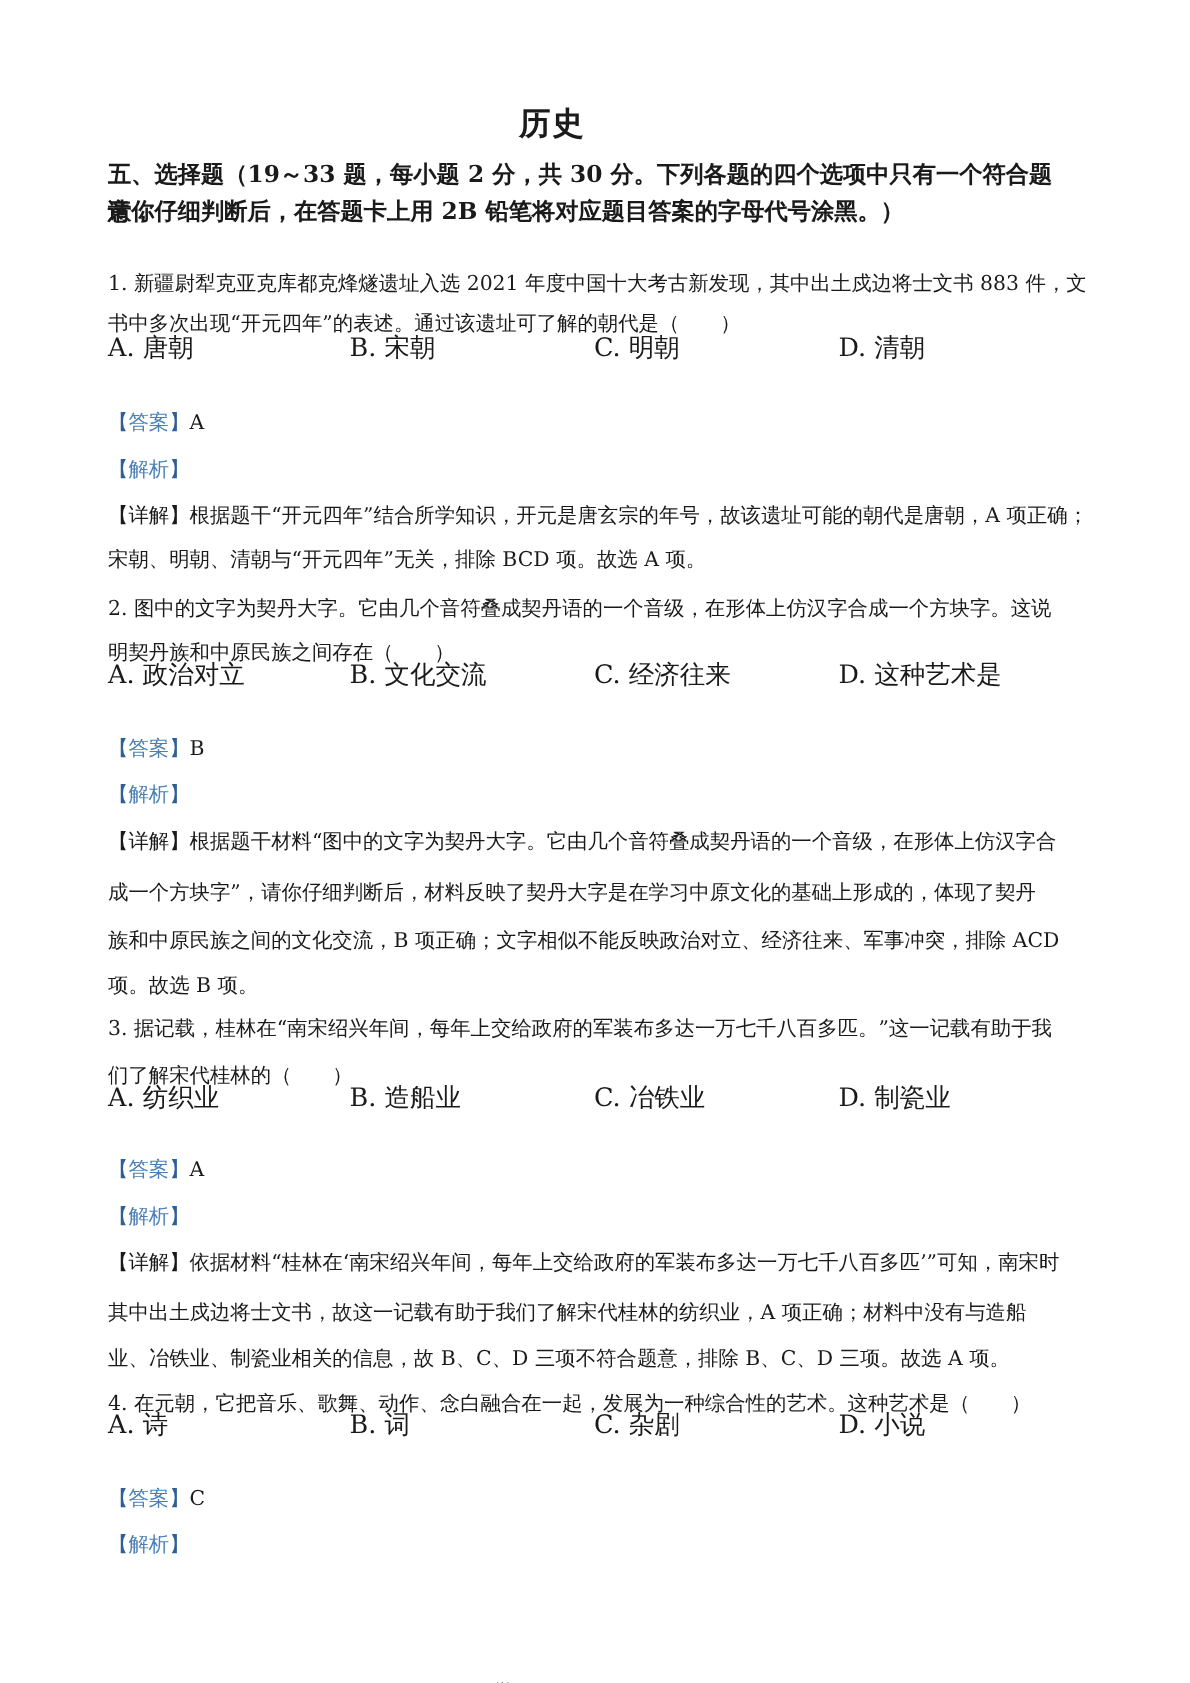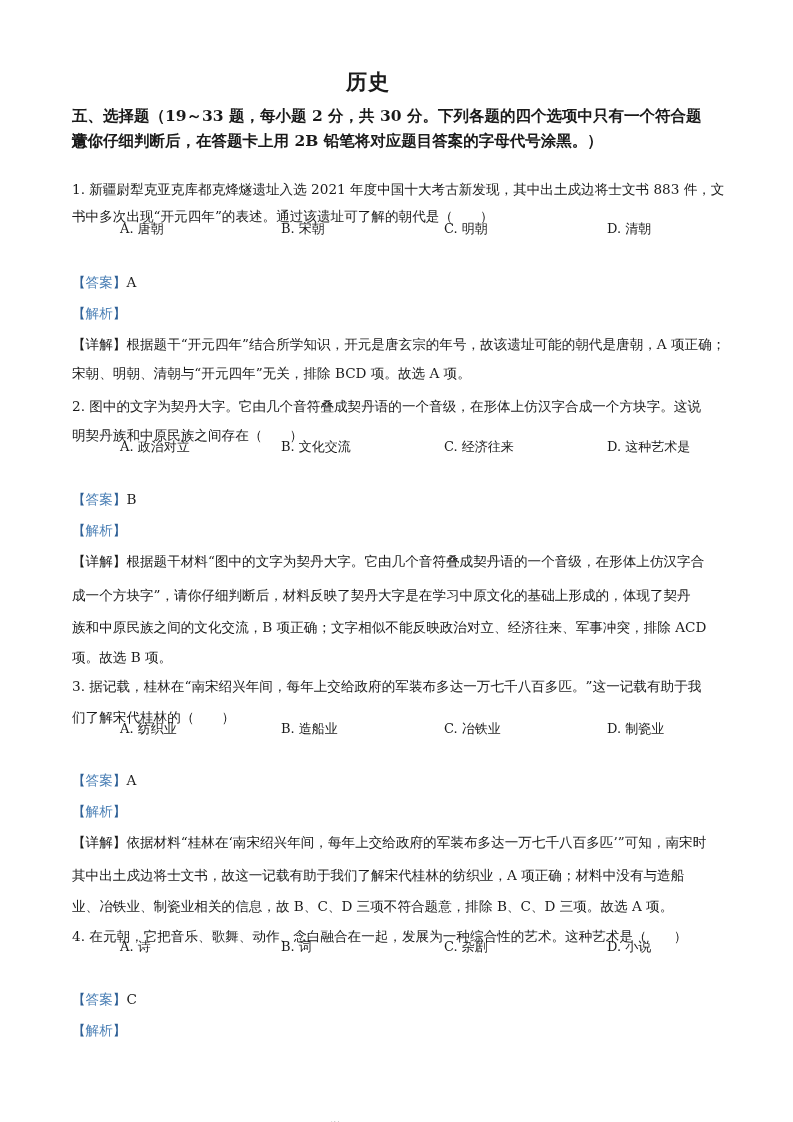--- a/index.html
+++ b/index.html
@@ -5,21 +5,21 @@
   html, body { margin: 0; padding: 0; background: #ffffff; }
   body { width: 793px; height: 1122px; position: relative; overflow: hidden;
          font-family: "DejaVu Serif", "Liberation Serif", serif; color: #1a1a1a; }
   .page { position: absolute; left: 0; top: 0; width: 793px; height: 1122px; }
   .title { position: absolute; top: 68px; left: 0; width: 736px; text-align: center;
            font-size: 21px; font-weight: bold; letter-spacing: 1px; }
   .section { position: absolute; left: 72px; width: 660px; font-size: 15.5px; font-weight: bold;
              line-height: 25px; }
   .line { position: absolute; left: 72px; width: 660px; font-size: 13.6px; line-height: 20px;
           white-space: nowrap; margin-top: 20px; }
-  .opts { position: absolute; left: 72px; width: 660px; font-size: 13px; height: 20px; margin-left: 48px; }
+  .opts { position: absolute; left: 72px; width: 660px; font-size: 17px; height: 20px; }
   .opt { position: absolute; top: 0; white-space: nowrap; }
   .tag { color: #4a7fb5; }
   .tag .br { color: #2e5f95; }
   .ans-val { color: #1a1a1a; }
   .footer { position: absolute; top: 1071px; left: 0; width: 793px; text-align: center;
             font-family: Liberation Sans, sans-serif; font-size: 13px; color: #555; margin-top: 48px; }
 </style>
 </head>
 <body>
 

